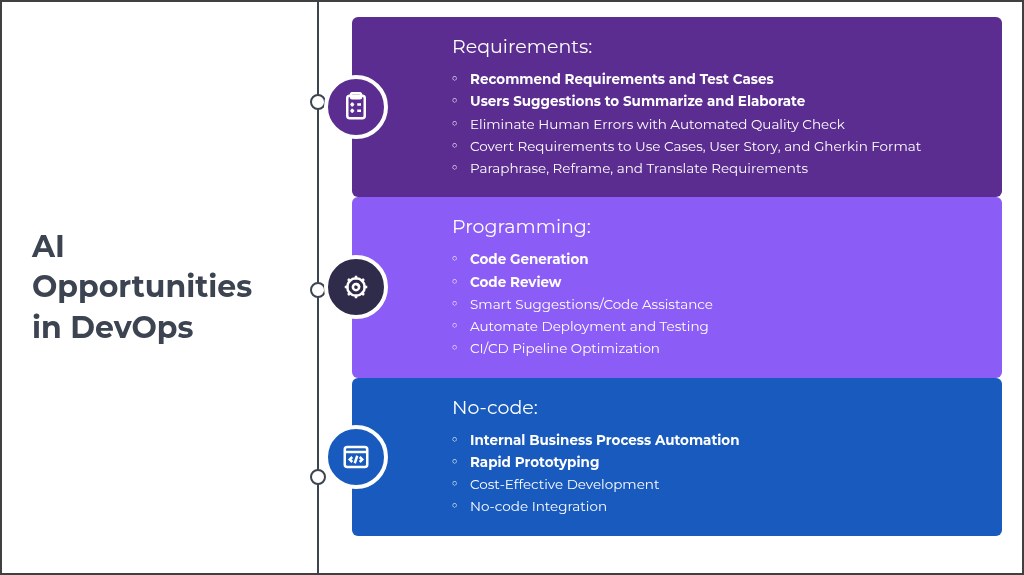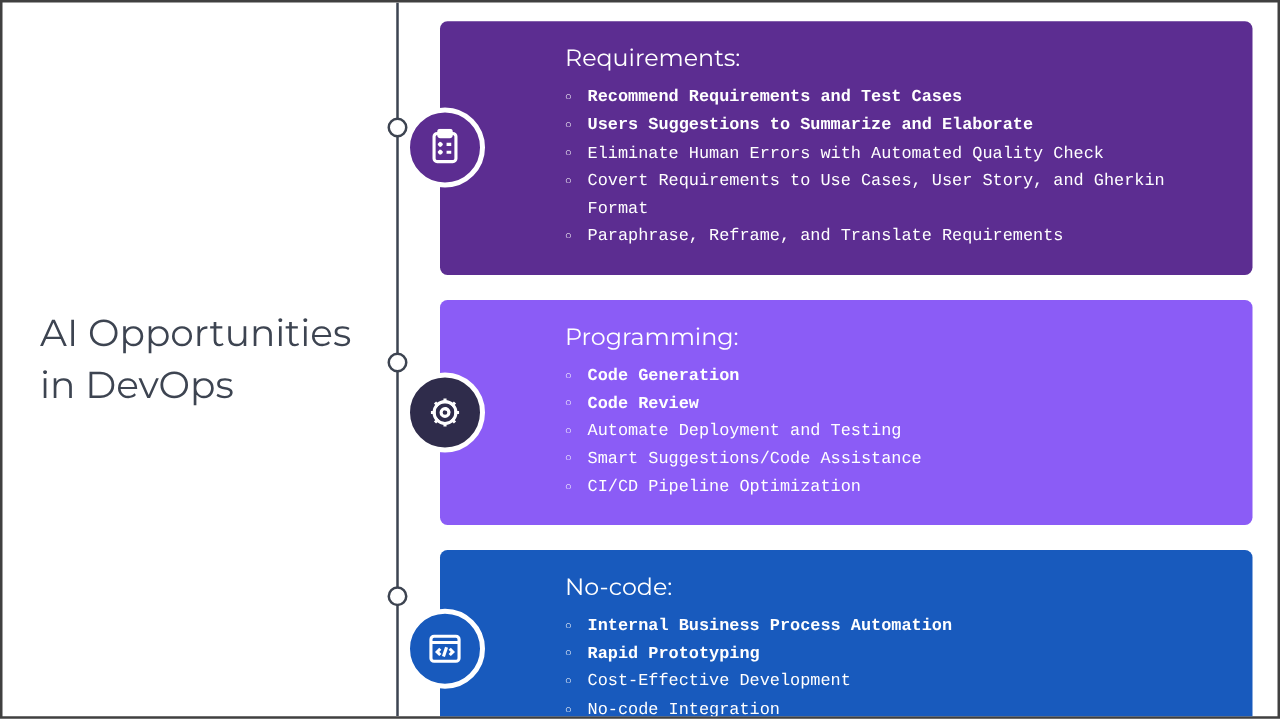--- a/index.html
+++ b/index.html
@@ -18,31 +18,30 @@
   }
   .left-panel {
     width: 300px;
     display: flex;
     align-items: center;
     padding-left: 30px;
     padding-right: 20px;
   }
   .title {
     font-size: 30px;
-    font-weight: 400;
+    font-weight: 700;
     color: #3d4451;
     line-height: 1.35;
   }
   .right-panel {
     flex: 1;
     position: relative;
     padding: 15px 20px 15px 50px;
     display: flex;
     flex-direction: column;
-    gap: 20px;
   }
   .vertical-line {
     position: absolute;
     left: 315px;
     top: 0;
     bottom: 0;
     width: 2px;
     background: #3d4451;
     z-index: 1;
   }
@@ -95,21 +94,20 @@
     margin-bottom: 10px;
   }
   .card-list {
     list-style: none;
     font-size: 13.5px;
     line-height: 1.65;
   }
   .card-list li {
     position: relative;
     padding-left: 18px;
-    font-family: Liberation Mono, monospace;
   }
   .card-list li::before {
     content: "○";
     position: absolute;
     left: 0;
     font-size: 9px;
     top: 3px;
   }
   .card-list li.bold { font-weight: 700; }
 </style>
@@ -156,22 +154,22 @@
           <circle cx="12" cy="12" r="7"></circle>
           <circle cx="12" cy="12" r="2.5"></circle>
           <path d="M12 3 L12 6 M12 18 L12 21 M3 12 L6 12 M18 12 L21 12 M5.6 5.6 L7.8 7.8 M16.2 16.2 L18.4 18.4 M18.4 5.6 L16.2 7.8 M7.8 16.2 L5.6 18.4"></path>
           <path d="M12 9.5 A2.5 2.5 0 0 1 14.5 12"></path>
         </svg>
       </div>
       <div class="card-title">Programming:</div>
       <ul class="card-list">
         <li class="bold">Code Generation</li>
         <li class="bold">Code Review</li>
+        <li>Smart Suggestions/Code Assistance</li>
         <li>Automate Deployment and Testing</li>
-        <li>Smart Suggestions/Code Assistance</li>
         <li>CI/CD Pipeline Optimization</li>
       </ul>
     </div>
 
     <div class="card card-blue">
       <div class="icon-circle blue">
         <svg viewBox="0 0 24 24">
           <rect x="3" y="4" width="18" height="16" rx="2"></rect>
           <line x1="3" y1="8" x2="21" y2="8"></line>
           <path d="M9 12 L7 14 L9 16"></path>

